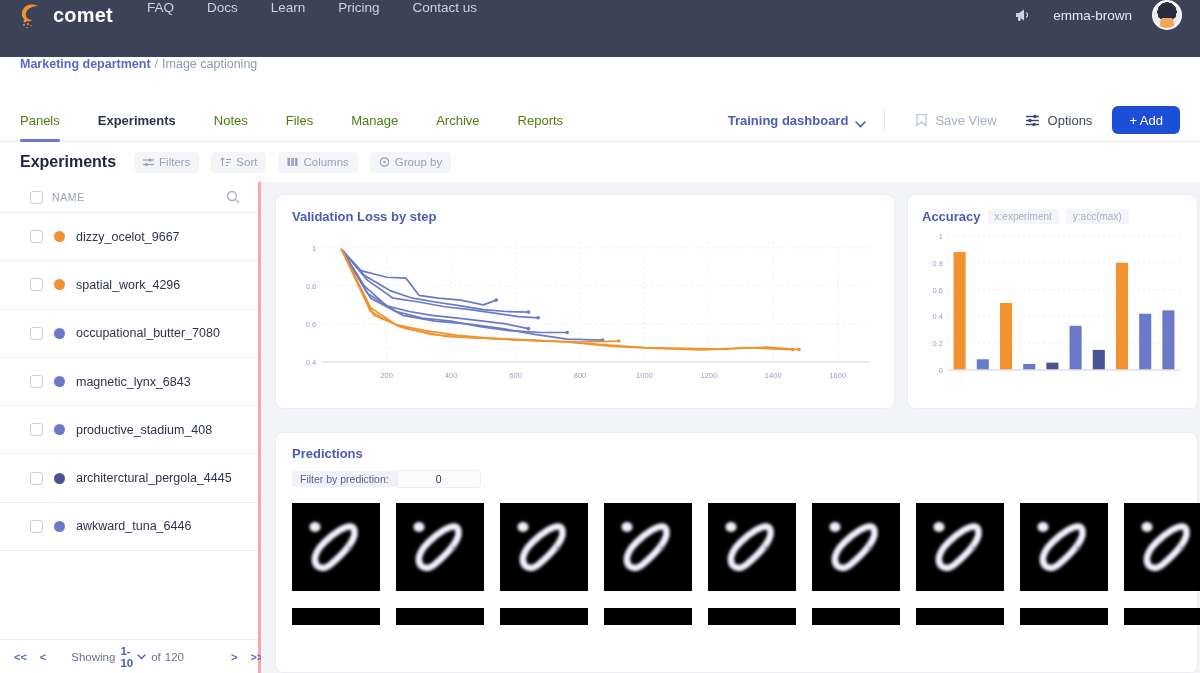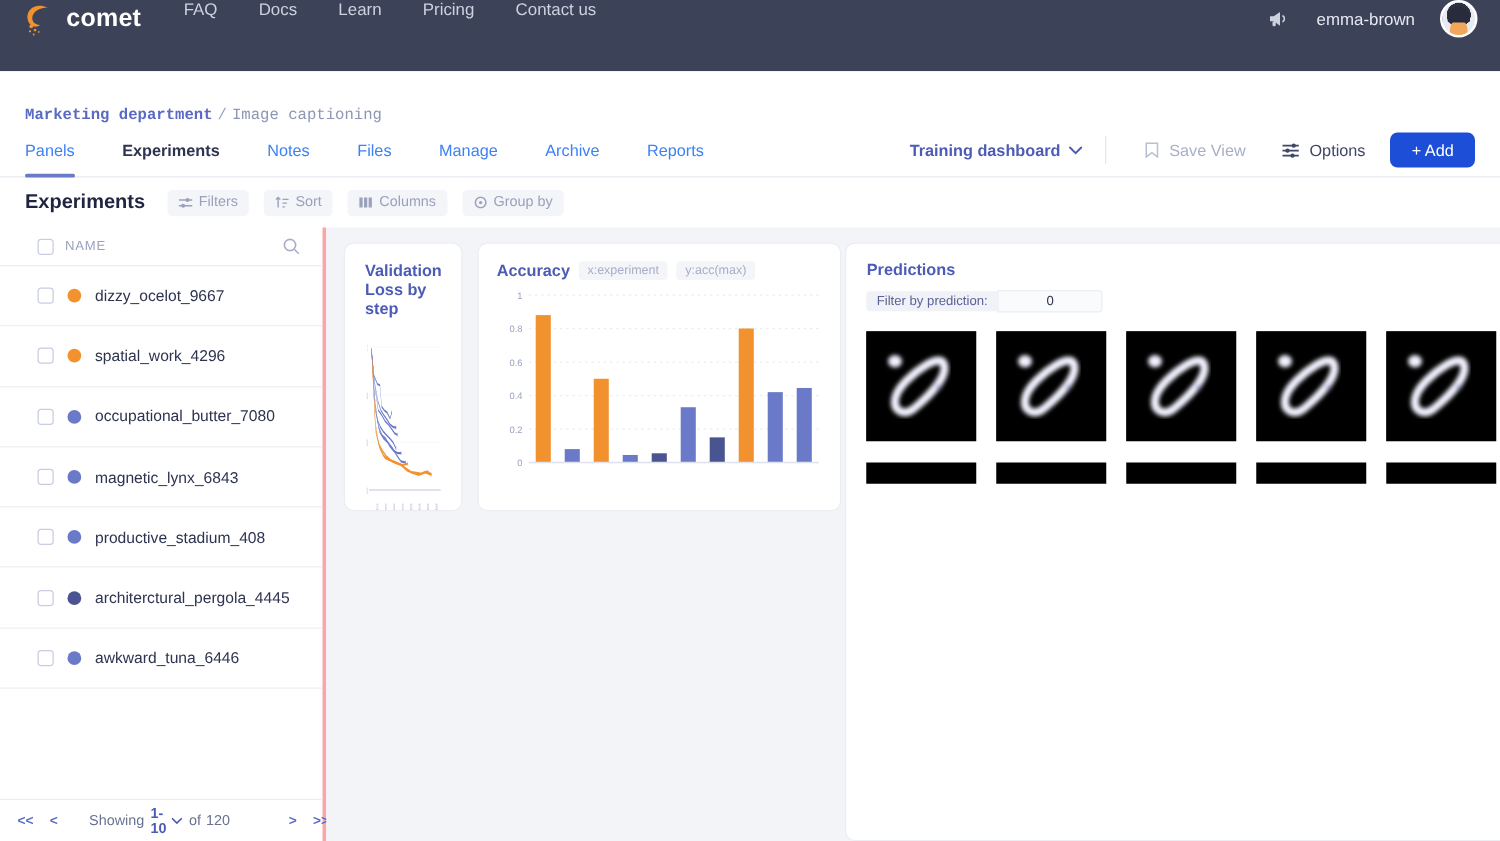--- a/index.html
+++ b/index.html
@@ -31,36 +31,36 @@
   .avatar:after{
     content:""; position:absolute; left:50%; top:52%; transform:translateX(-50%);
     width:14px; height:16px; border-radius:7px 7px 4px 4px; background:#f2a65a;
   }
   .avatar:before{
     content:""; position:absolute; left:50%; top:10%; transform:translateX(-50%);
     width:18px; height:13px; border-radius:9px 9px 2px 2px; background:#272b3b; z-index:2;
   }
 
   
-  .crumbbar { height: 42px; flex:0 0 42px; display:flex; align-items:flex-end; padding: 0 20px; background:#fff;font-family:Liberation Mono, monospace; }
+  .crumbbar { height: 42px; flex:0 0 42px; display:flex; align-items:flex-start; padding: 0 20px; background:#fff; }
   .crumb-strong { color:#5a6ac4; font-size:12.5px; font-weight:bold; }
   .crumb-sep { color:#9aa2bd; font-size:12.5px; margin:0 4px; }
   .crumb-light { color:#8d96b4; font-size:12.5px; }
 
   
   .tabbar { height:43px; flex:0 0 43px; border-bottom:1px solid #e8eaf1; display:flex; align-items:stretch; padding:0 20px; }
   .tabs { display:flex; align-items:stretch; gap:0; }
-  .tab { font-size:13px; color:#3b82f6; display:flex; align-items:center; padding:0 19px; position:relative; }
+  .tab { font-size:13px; color:#4d7c0f; display:flex; align-items:center; padding:0 19px; position:relative; }
   .tab:first-child { padding-left:0; }
   .tab.active-underline:after {
     content:""; position:absolute; left:0; right:19px; bottom:-1px; height:3px; background:#6b79c9; border-radius:2px;
   }
   .tab.bold { color:#2e3350; font-weight:bold; }
   .tabbar-right { margin-left:auto; display:flex; align-items:center; gap:0; }
-  .dash-select { display:flex; align-items:center; gap:7px; color:#4c5bb5; font-size:13px; font-weight:bold; padding-right:18px; }
+  .dash-select { display:flex; align-items:flex-end; gap:7px; color:#4c5bb5; font-size:13px; font-weight:bold; padding-right:18px; }
   .vsep { width:1px; height:22px; background:#e3e6ef; margin-right:16px; }
   .ghost-btn { display:flex; align-items:center; gap:7px; font-size:13px; color:#a8aec6; padding:0 14px; }
   .opt-btn { display:flex; align-items:center; gap:8px; font-size:13px; color:#3f4666; padding:0 14px; }
   .add-btn {
     background:#1d4ed8; color:#fff; font-size:13px; border:none; border-radius:6px;
     height:28px; padding:0 17px; display:flex; align-items:center; gap:6px; margin-left:6px; cursor:pointer;
   }
 
   
   .exp-head { height:40px; flex:0 0 40px; display:flex; align-items:center; padding:0 20px; gap:12px; }
@@ -83,21 +83,21 @@
   .sb-search { margin-left:auto; width:14px; height:14px; position:relative; }
   .sb-list { flex:1; overflow:hidden; }
   .sb-row { height:48.3px; display:flex; align-items:center; padding-left:30px; gap:11px; border-bottom:1px solid #eef0f5; }
   .dot { width:11px; height:11px; border-radius:50%; flex:0 0 11px; }
   .sb-name { font-size:12.5px; color:#2e3350; }
   .sb-foot { height:34px; flex:0 0 34px; display:flex; align-items:center; gap:13px; padding:0 14px; border-top:1px solid #eceef4; font-size:11.5px; color:#6b7291; }
   .pg-arrow { color:#5a6ac4; font-size:11px; font-weight:bold; }
   .showing-num { color:#4c5bb5; font-weight:bold; }
 
   
-  .main { flex:1; background:#f3f4f8; padding:12px 14px 0 14px; overflow:hidden; display:flex; flex-direction:row; gap:3px; }
+  .main { flex:1; background:#f3f4f8; padding:12px 2px 0 14px; overflow:hidden; display:flex; flex-direction:column; gap:23px; }
   .panel-row { display:flex; gap:12px; }
   .panel { background:#fff; border-radius:8px; border:1px solid #ebedf3; }
   .panel-title { font-size:13px; font-weight:bold; color:#4c5bb5; }
 
   .loss-panel { flex:1; height:215px; padding:14px 16px 8px 16px; position:relative; }
   .acc-panel { width:291px; flex:0 0 291px; height:215px; padding:14px 14px 8px 14px; }
   .acc-head { display:flex; align-items:center; gap:7px; }
   .acc-chip { font-size:10px; color:#a9aec6; background:#f4f5f9; border-radius:3px; padding:2px 7px; }
 
   .pred-panel { flex:1; padding:13px 16px 0 16px; min-height:0; }

